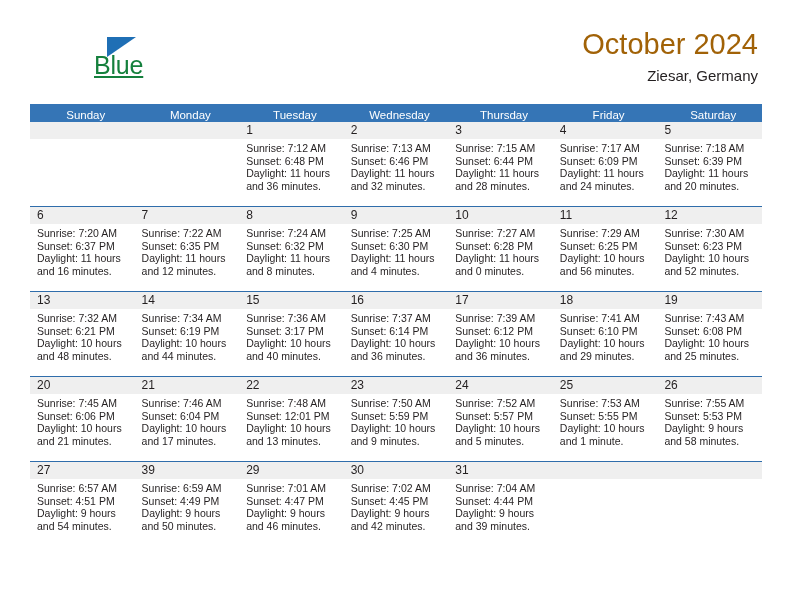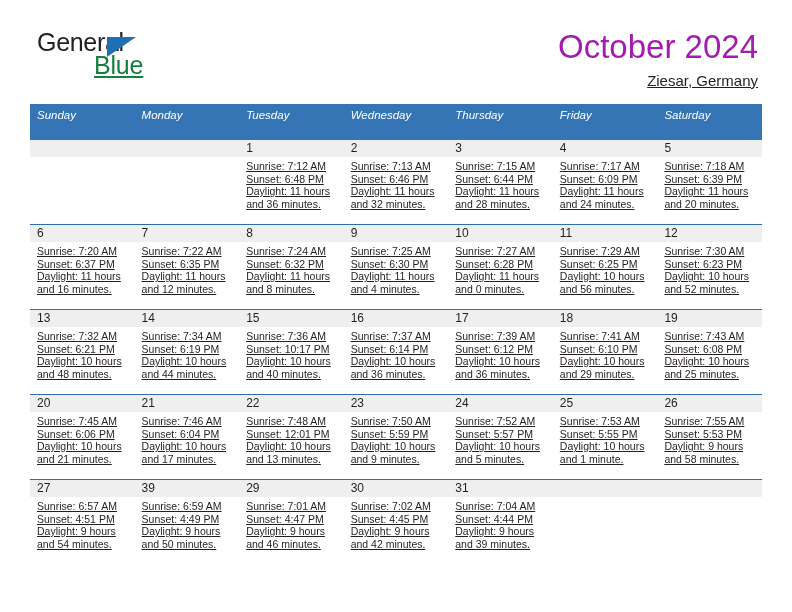--- a/index.html
+++ b/index.html
@@ -66,54 +66,52 @@
     text-decoration: underline;
   }
 
   .titles {
     position: absolute;
     right: 0;
     top: 0;
     text-align: right;
   }
   .cal-title {
-    font-size: 33px;
-    color: #a21caf;
+    font-size: 29px;
+    color: #a16207;
     line-height: 1.15;
     white-space: nowrap;
     text-align: center;
   }
   .cal-subtitle {
     margin-top: 6px;
     font-size: 15px;
     color: #231f20;
     line-height: 1.15;
     white-space: nowrap;
-    text-decoration: underline;
   }
 
   
   .calendar {
     position: absolute;
     left: 30px;
     top: 104px;
     width: 732px;
     border-collapse: collapse;
     table-layout: fixed;
   }
   .calendar th {
     background: #3575b6;
     color: #ffffff;
     font-size: 11.5px;
     font-weight: normal;
-    text-align: left;
-    padding: 5px 0 19px 7px;
+    text-align: center;
+    padding: 5px 0 1px 7px;
     height: 12px;
     vertical-align: middle;
-    font-style: italic;
   }
   .calendar td {
     vertical-align: top;
     padding: 0;
     width: 104.57px;
   }
 
   .week-row > td {
     border-top: 1.6px solid #2f6dab;
   }
@@ -136,38 +134,36 @@
     line-height: 15px;
   }
   .cell.empty .daynum-band {
     color: transparent;
   }
   .details {
     padding: 3px 6px 0 7px;
     font-size: 10.5px;
     line-height: 12.6px;
     color: #231f20;
-    text-decoration: underline;
   }
   .details div {
     white-space: nowrap;
   }
   .details .wrap {
     white-space: normal;
   }
 </style>
 </head>
 <body>
 
 <div class="page">
 
   <div class="header">
 
     <div class="brand">
-      <span class="brand-general">General</span>
       <span class="brand-triangle"></span>
       <span class="brand-blue">Blue</span>
     </div>
 
     <div class="titles">
       <div class="cal-title">October 2024</div>
       <div class="cal-subtitle">Ziesar, Germany</div>
     </div>
 
   </div>
@@ -338,21 +334,21 @@
                 <div>Sunset: 6:19 PM</div>
                 <div class="wrap">Daylight: 10 hours and 44 minutes.</div>
               </div>
             </div>
           </td>
           <td>
             <div class="cell">
               <div class="daynum-band">15</div>
               <div class="details">
                 <div>Sunrise: 7:36 AM</div>
-                <div>Sunset: 10:17 PM</div>
+                <div>Sunset: 3:17 PM</div>
                 <div class="wrap">Daylight: 10 hours and 40 minutes.</div>
               </div>
             </div>
           </td>
           <td>
             <div class="cell">
               <div class="daynum-band">16</div>
               <div class="details">
                 <div>Sunrise: 7:37 AM</div>
                 <div>Sunset: 6:14 PM</div>

